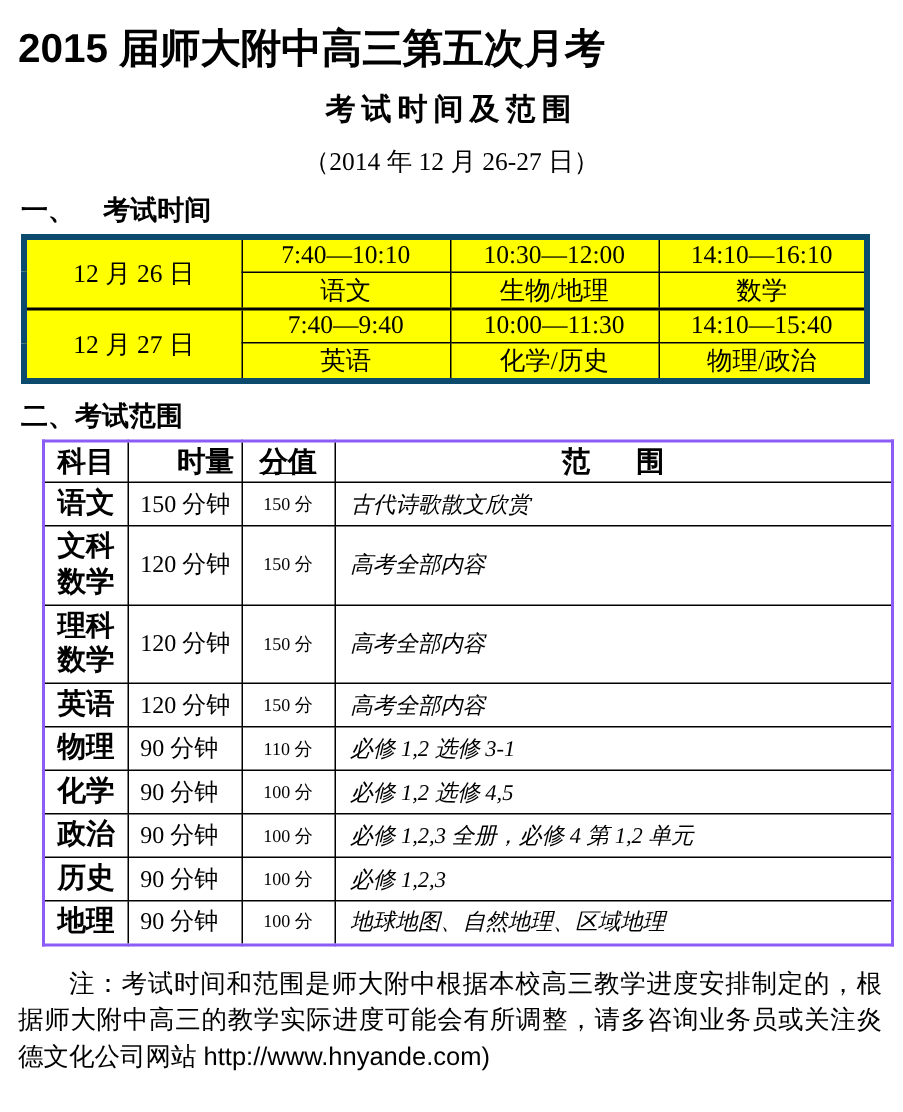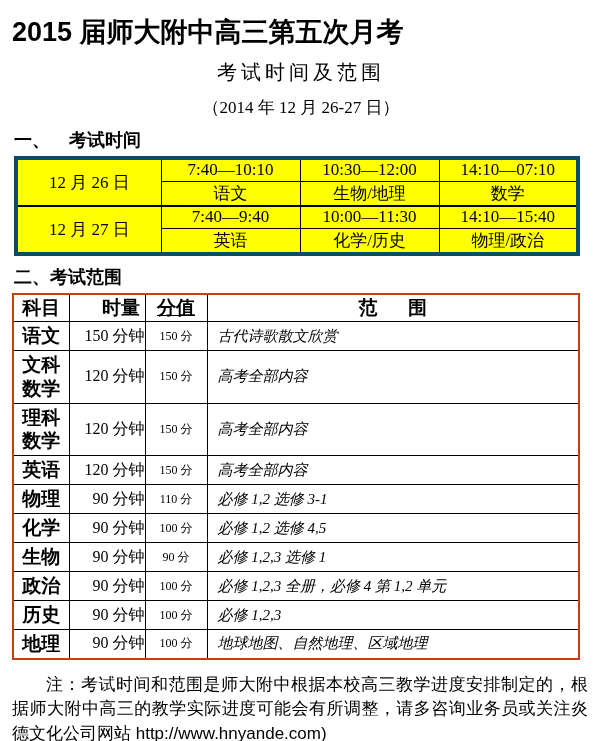--- a/index.html
+++ b/index.html
@@ -21,21 +21,21 @@
   }
   .title2 {
     text-align: left;
     font-family: Liberation Sans, sans-serif;
     font-size: 27px; font-weight: bold;
     margin-top: 4px;
   }
   .title3 {
     text-align: center;
     font-family: "Liberation Serif", serif;
-    font-size: 20px; font-weight: 400;
+    font-size: 20px; font-weight: 700;
     margin-top: 9px; letter-spacing: 4px;
   }
   .title4 {
     text-align: center;
     font-family: "Liberation Serif", serif;
     font-size: 17px;
     margin-top: 10px;
   }
 
   .sec-heading {
@@ -58,22 +58,22 @@
     height: 23px;
     font-size: 17px;
     font-family: "Liberation Serif", serif;
     background: #FFFF00;
   }
   .time-table .col-date { width: 145px; }
   .time-table tr.day-sep td { border-top: 2px solid #000; }
 
   
   .scope-table {
-    width: 568px; margin-left: 0; margin-top: 4px;
-    border: 2px solid #c2410c;
+    width: 568px; margin-left: 16px; margin-top: 4px;
+    border: 2px solid #8b5cf6;
     table-layout: fixed;
   }
   .scope-table th, .scope-table td {
     border: 1px solid #000;
     vertical-align: middle;
   }
   .scope-table th {
     font-family: "Liberation Sans", sans-serif;
     font-size: 19px; font-weight: bold;
     height: 27px; text-align: center;
@@ -83,21 +83,21 @@
   .scope-table .col-score    { width: 62px; text-decoration: underline; }
   .scope-table th.col-scope span { letter-spacing: 1.6em; text-indent: 1.6em; display: inline-block; }
   .scope-table td { height: 29px; }
   .scope-table td.c-subject {
     font-family: "Liberation Sans", sans-serif;
     font-size: 19px; font-weight: bold;
     text-align: center; line-height: 1.25;
     padding: 2px 3px;
   }
   .scope-table td.c-duration {
-    font-size: 16px; text-align: right; padding-left: 8px;
+    font-size: 16px; text-align: left; padding-left: 8px;
   }
   .scope-table td.c-score {
     font-size: 12px; text-align: center;
   }
   .scope-table td.c-scope {
     font-size: 15px; font-style: italic;
     text-align: left; padding-left: 10px;
   }
 
   
@@ -121,21 +121,21 @@
   <div class="sec-heading">
     <span class="num-gap">一、</span><span>考试时间</span>
   </div>
 
   <table class="time-table">
     <tbody>
         <tr>
       <td class="col-date" rowspan="2">12 月 26 日</td>
       <td>7:40—10:10</td>
       <td>10:30—12:00</td>
-      <td>14:10—07:10</td>
+      <td>14:10—16:10</td>
     </tr>
     <tr>
       <td>语文</td>
       <td>生物/地理</td>
       <td>数学</td>
     </tr>
     <tr class="day-sep">
       <td class="col-date" rowspan="2">12 月 27 日</td>
       <td>7:40—9:40</td>
       <td>10:00—11:30</td>
@@ -189,26 +189,20 @@
       <td class="c-score">110 分</td>
       <td class="c-scope">必修 1,2 选修 3-1</td>
     </tr>
     <tr>
       <td class="c-subject">化学</td>
       <td class="c-duration">90 分钟</td>
       <td class="c-score">100 分</td>
       <td class="c-scope">必修 1,2 选修 4,5</td>
     </tr>
     <tr>
-      <td class="c-subject">生物</td>
-      <td class="c-duration">90 分钟</td>
-      <td class="c-score">90 分</td>
-      <td class="c-scope">必修 1,2,3 选修 1</td>
-    </tr>
-    <tr>
       <td class="c-subject">政治</td>
       <td class="c-duration">90 分钟</td>
       <td class="c-score">100 分</td>
       <td class="c-scope">必修 1,2,3 全册，必修 4 第 1,2 单元</td>
     </tr>
     <tr>
       <td class="c-subject">历史</td>
       <td class="c-duration">90 分钟</td>
       <td class="c-score">100 分</td>
       <td class="c-scope">必修 1,2,3</td>

